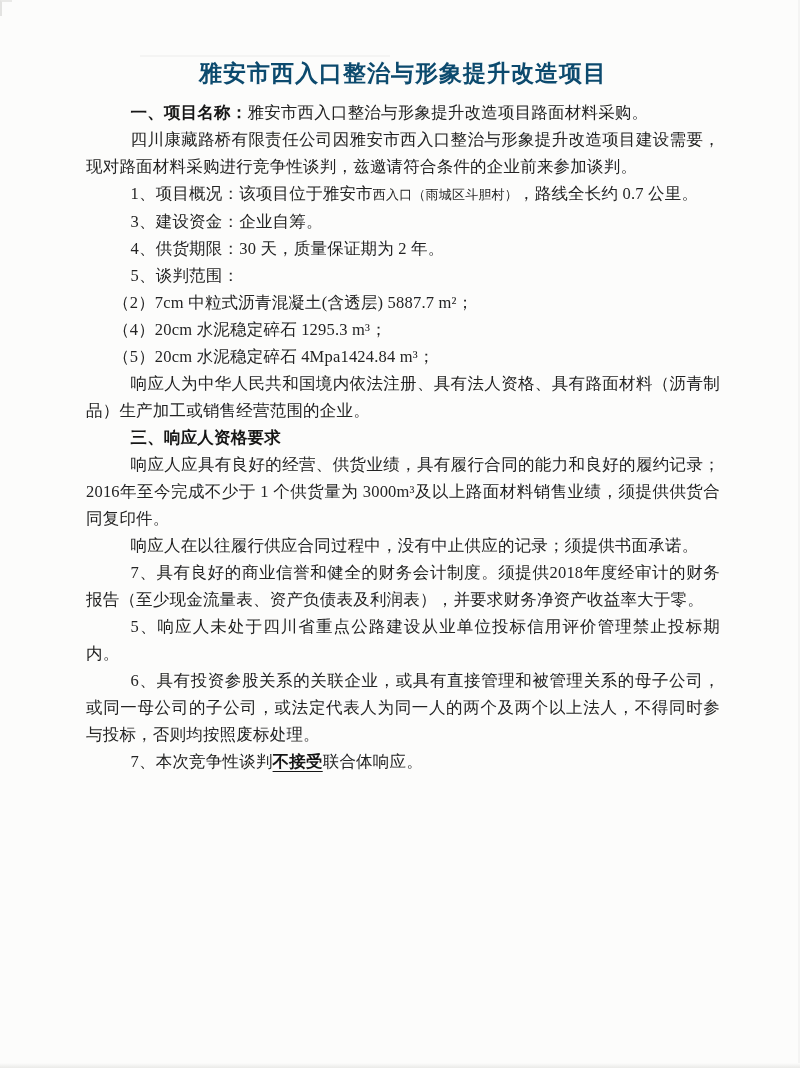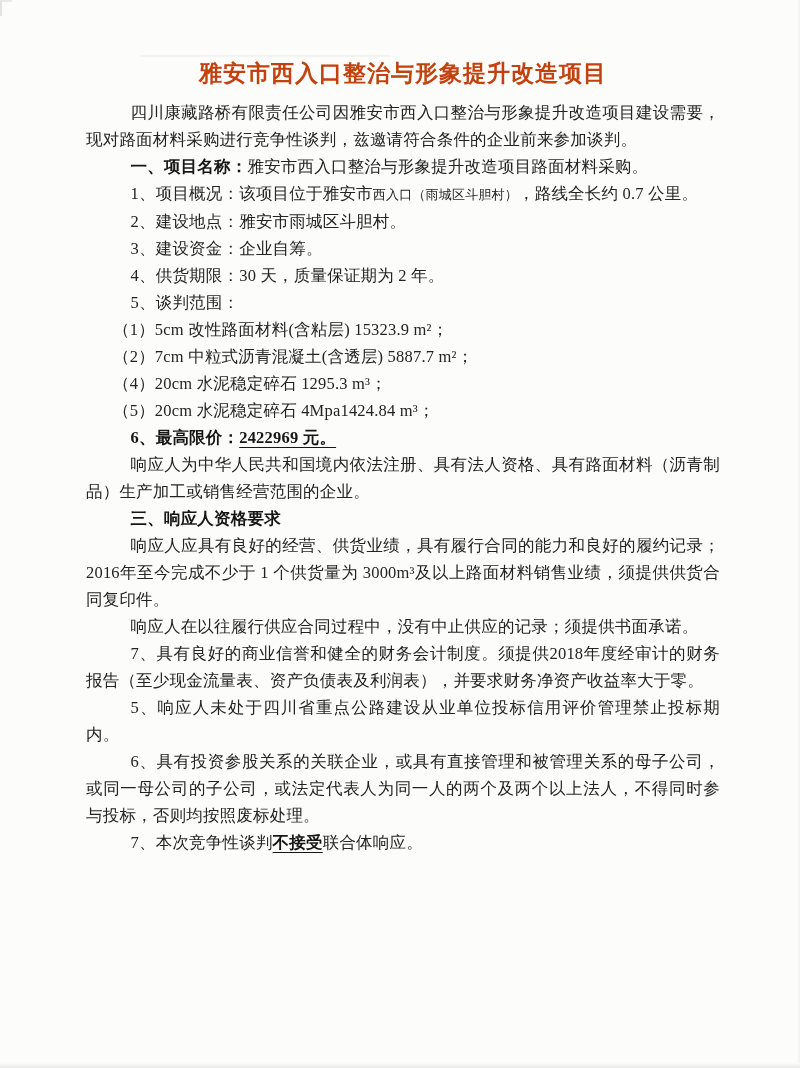--- a/index.html
+++ b/index.html
@@ -46,21 +46,21 @@
   .doc {
     padding: 56px 80px 0 86px;
     color: #1e1e1e;
   }
   .title {
     margin: 0;
     font-size: 23px;
     line-height: 36px;
     font-weight: bold;
     text-align: center;
-    color: #c2410c;
+    color: #0c4a6e;
     letter-spacing: 1px;
   }
   .body {
     margin-top: 7px;
     font-size: 16.5px;
     line-height: 27px;
     color: #232323;
   }
   .body p {
     margin: 0;
@@ -82,41 +82,38 @@
 <div class="page">
   <div class="corner-mark"></div>
   <div class="bleed-line"></div>
 
   <div class="doc">
 
     <h1 class="title">雅安市西入口整治与形象提升改造项目</h1>
 
     <div class="body">
 
+      <p class="p-ind"><span class="b">一、项目名称：</span><span>雅安市西入口整治与形象提升改造项目路面材料采购。</span></p>
+
       <p class="p-ind">四川康藏路桥有限责任公司因雅安市西入口整治与形象提升改造项目建设需要，现对路面材料采购进行竞争性谈判，兹邀请符合条件的企业前来参加谈判。</p>
-
-      <p class="p-ind"><span class="b">一、项目名称：</span><span>雅安市西入口整治与形象提升改造项目路面材料采购。</span></p>
 
 
       <p class="p-ind"><span>1、项目概况：该项目位于雅安市</span><span class="big">西入口（雨城区斗胆村）</span><span>，路线全长约 0.7 公里。</span></p>
 
-      <p class="p-ind">2、建设地点：雅安市雨城区斗胆村。</p>
 
       <p class="p-ind">3、建设资金：企业自筹。</p>
 
       <p class="p-ind">4、供货期限：30 天，质量保证期为 2 年。</p>
 
       <p class="p-ind">5、谈判范围：</p>
 
-      <p class="p-sub">（1）5cm 改性路面材料(含粘层) 15323.9 m²；</p>
       <p class="p-sub">（2）7cm 中粒式沥青混凝土(含透层) 5887.7 m²；</p>
       <p class="p-sub">（4）20cm 水泥稳定碎石 1295.3 m³；</p>
       <p class="p-sub">（5）20cm 水泥稳定碎石 4Mpa1424.84 m³；</p>
 
-      <p class="p-ind"><span class="b">6、最高限价：</span><span class="b u">2422969 元。</span></p>
 
       <p class="p-ind">响应人为中华人民共和国境内依法注册、具有法人资格、具有路面材料（沥青制品）生产加工或销售经营范围的企业。</p>
 
       <p class="p-ind b">三、响应人资格要求</p>
 
       <p class="p-ind">响应人应具有良好的经营、供货业绩，具有履行合同的能力和良好的履约记录；2016年至今完成不少于 1 个供货量为 3000m³及以上路面材料销售业绩，须提供供货合同复印件。</p>
 
       <p class="p-ind">响应人在以往履行供应合同过程中，没有中止供应的记录；须提供书面承诺。</p>
 
       <p class="p-ind">7、具有良好的商业信誉和健全的财务会计制度。须提供2018年度经审计的财务报告（至少现金流量表、资产负债表及利润表），并要求财务净资产收益率大于零。</p>

